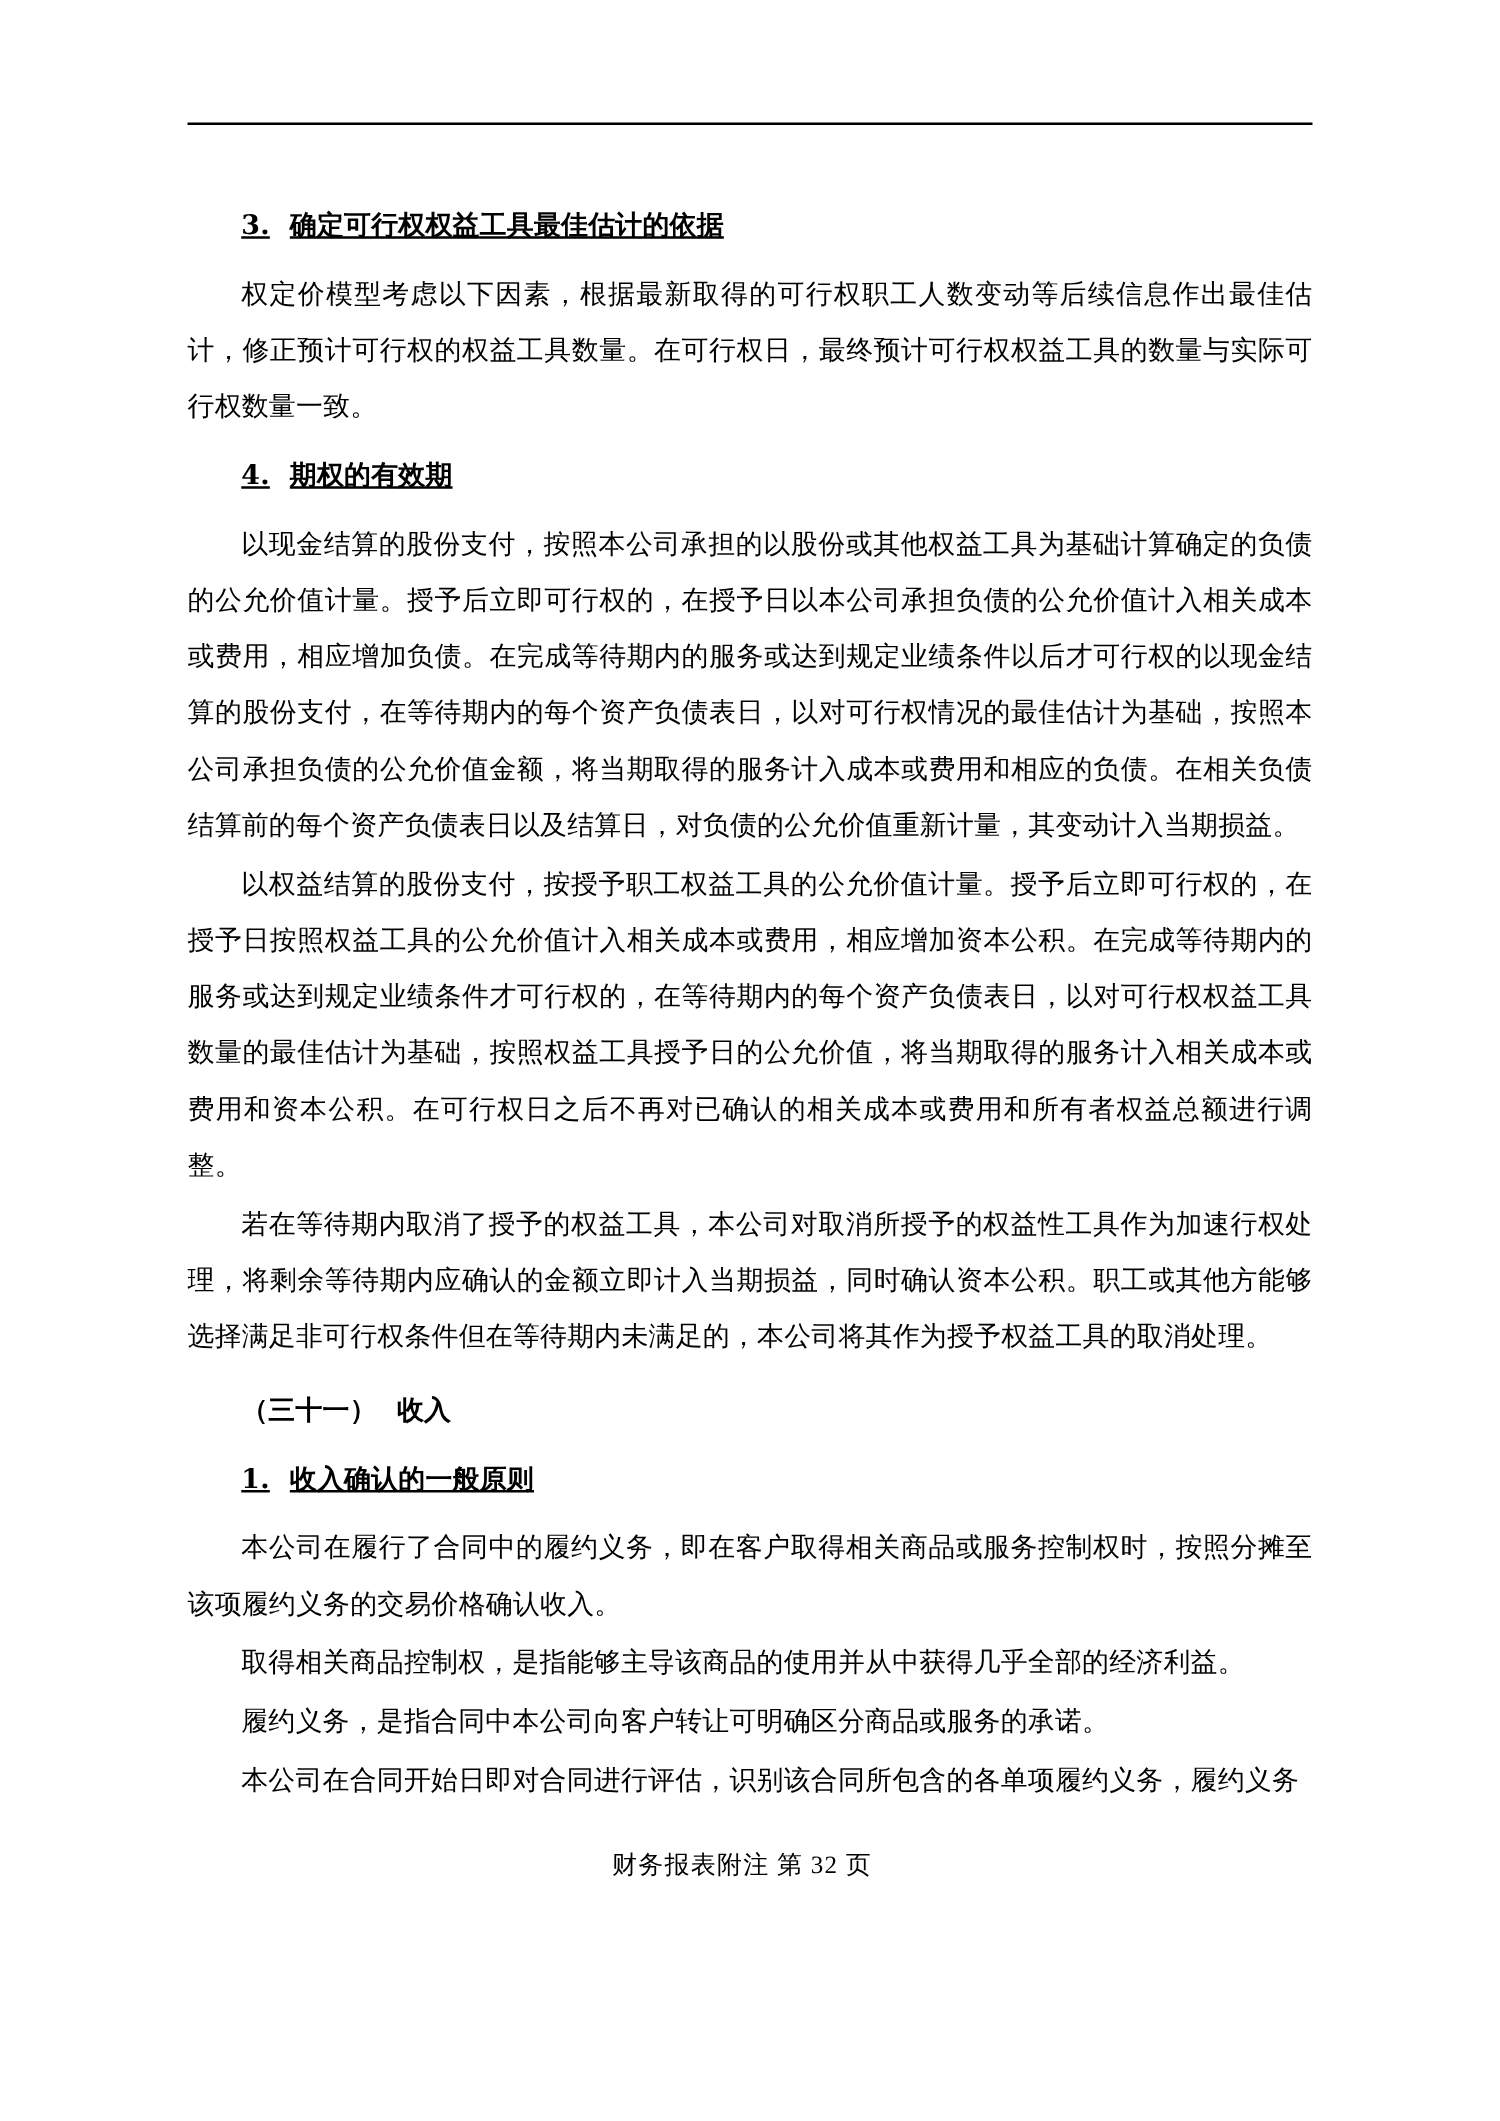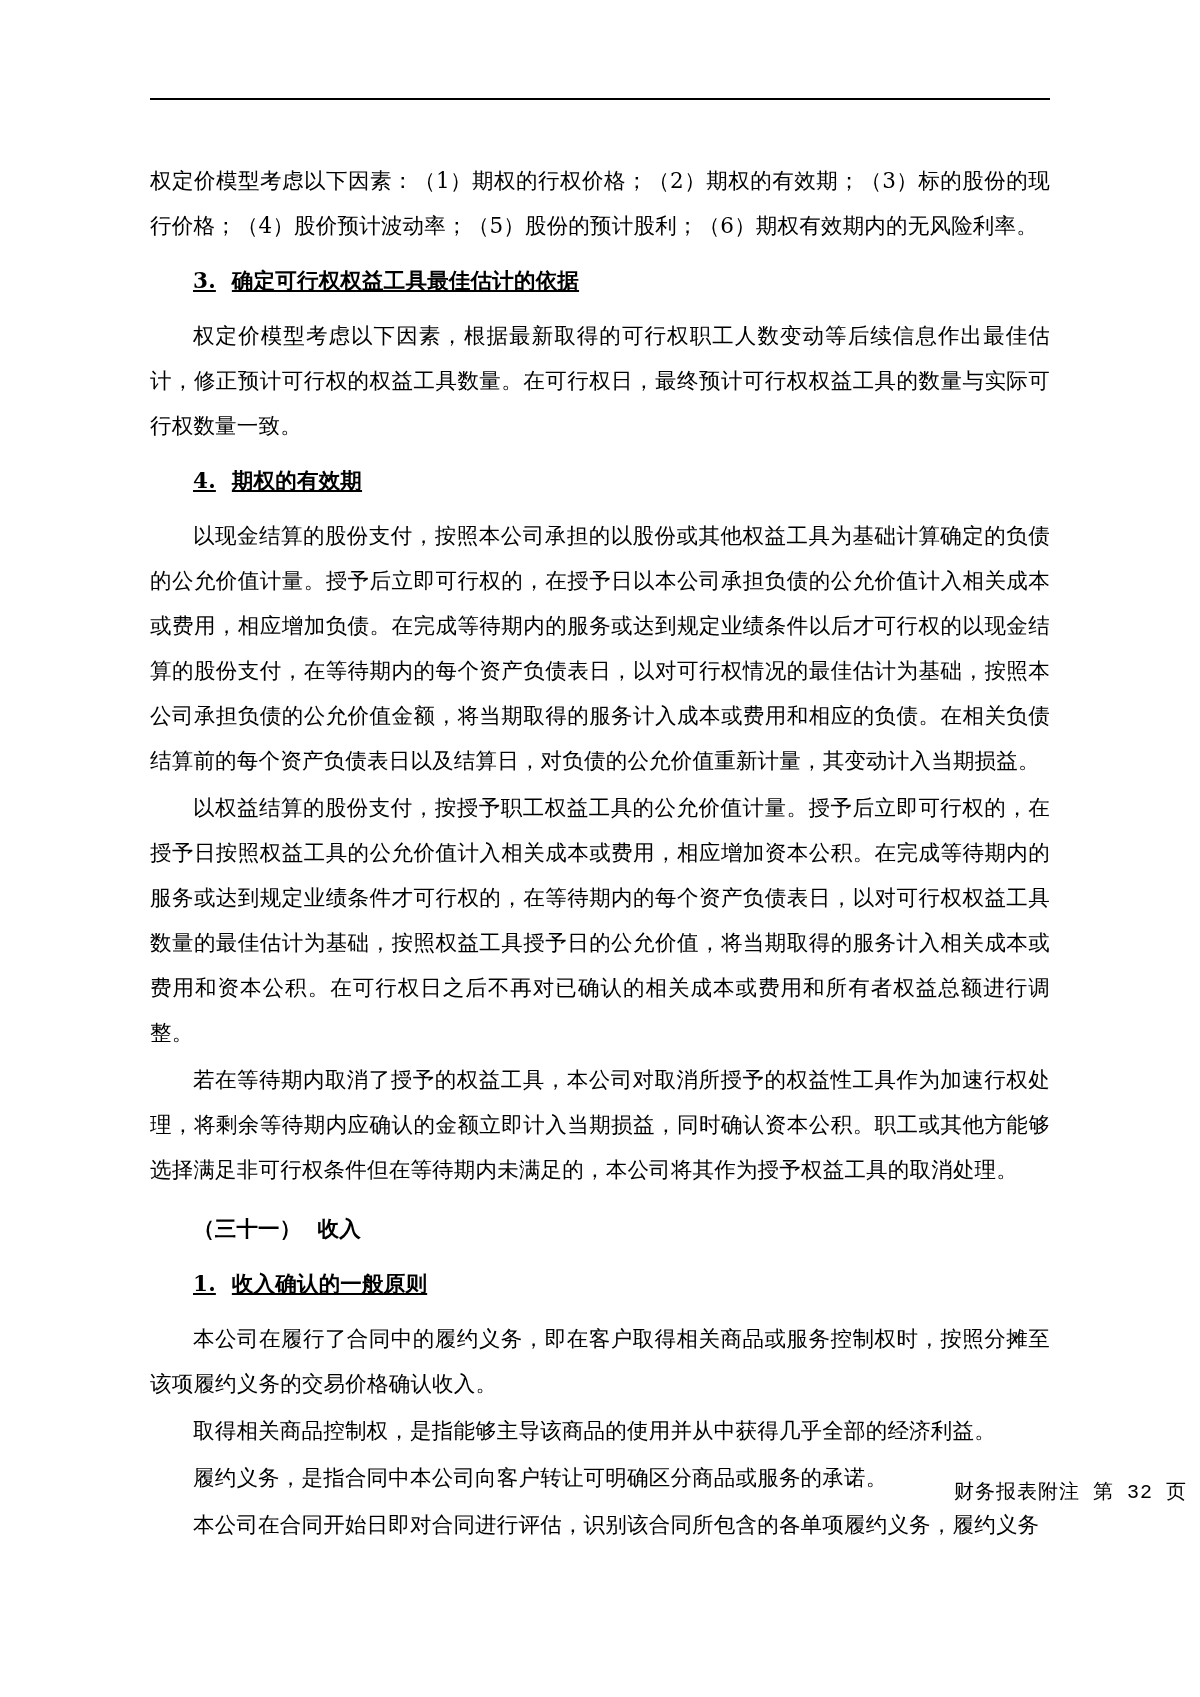--- a/index.html
+++ b/index.html
@@ -56,35 +56,34 @@
     margin-bottom: 8px;
   }
   p.section-title .sec-num {
     margin-right: 16px;
   }
   .footer {
     position: absolute;
     left: 0;
     right: 13px;
     top: 1478px;
-    text-align: right;
+    text-align: center;
     font-size: 20px;
-    font-family: Liberation Mono, monospace;
+    font-family: Liberation Serif, serif;
     letter-spacing: 1px;
   }
 </style>
 </head>
 <body>
 
 <div class="page">
   <div class="content">
 
     <div class="top-rule"></div>
 
-    <p class="body">权定价模型考虑以下因素：（1）期权的行权价格；（2）期权的有效期；（3）标的股份的现行价格；（4）股价预计波动率；（5）股份的预计股利；（6）期权有效期内的无风险利率。</p>
 
 
     <p class="heading">
       <span class="num">3.</span><span>确定可行权权益工具最佳估计的依据</span>
     </p>
 
     <p class="indent">权定价模型考虑以下因素，根据最新取得的可行权职工人数变动等后续信息作出最佳估计，修正预计可行权的权益工具数量。在可行权日，最终预计可行权权益工具的数量与实际可行权数量一致。</p>
 
     <p class="heading">
       <span class="num">4.</span><span>期权的有效期</span>

